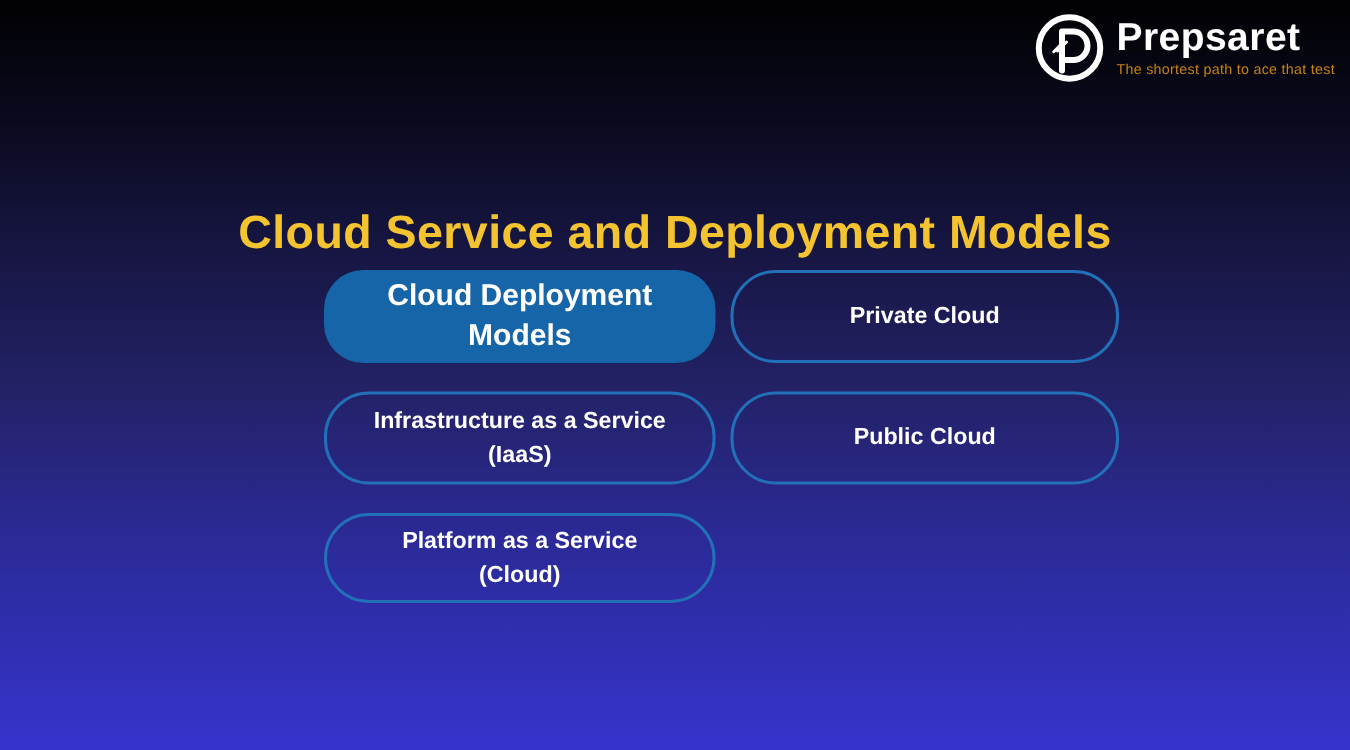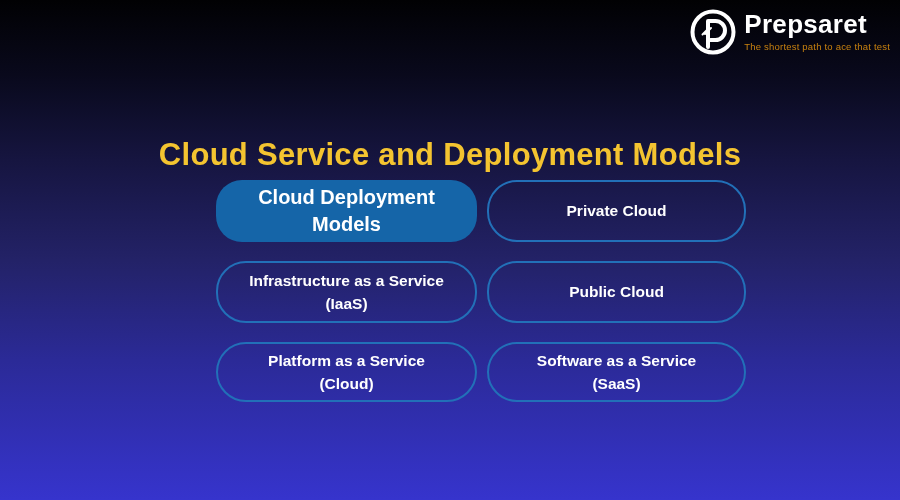--- a/index.html
+++ b/index.html
@@ -81,16 +81,15 @@
   <div class="grid">
 
     <div class="pill header">Cloud Deployment Models</div>
 
     <div class="pill item row1">Private Cloud</div>
     <div class="pill item row1">Infrastructure as a Service (IaaS)</div>
 
     <div class="pill item row2">Public Cloud</div>
     <div class="pill item row2">Platform as a Service (Cloud)</div>
 
-    <div class="pill item row3">Software as a Service (SaaS)</div>
   </div>
 
 </div>
 
 </body></html>

